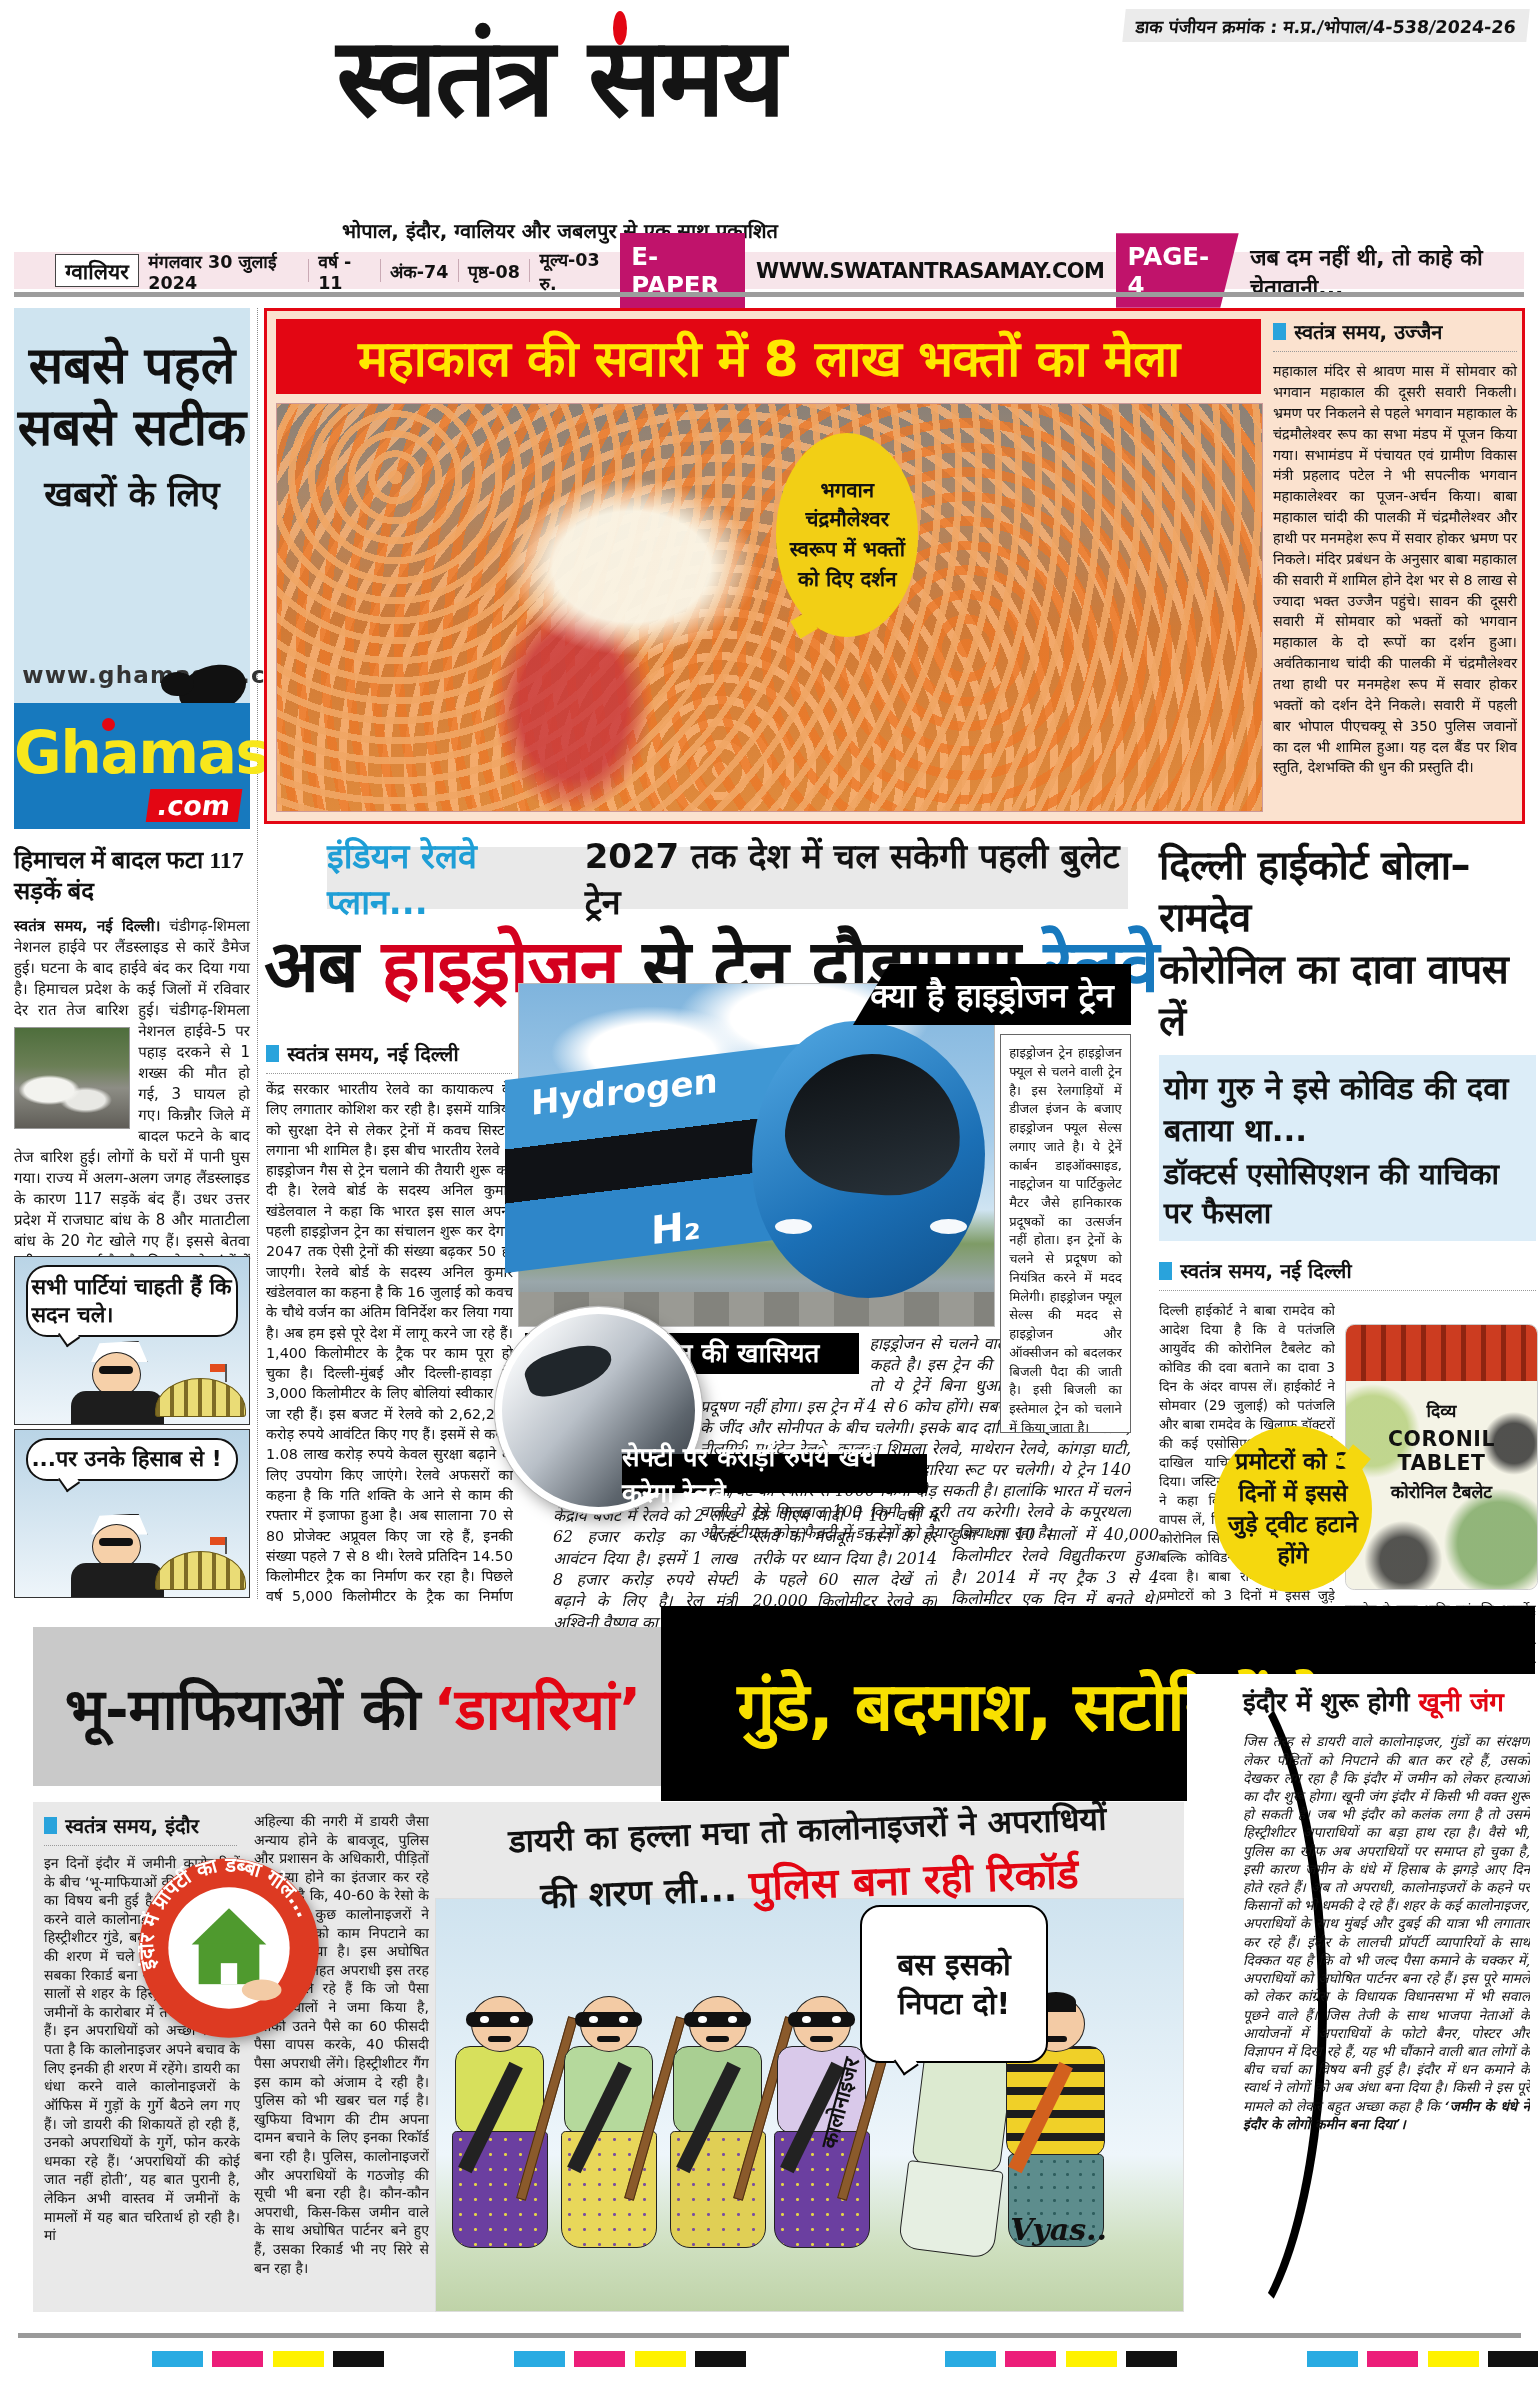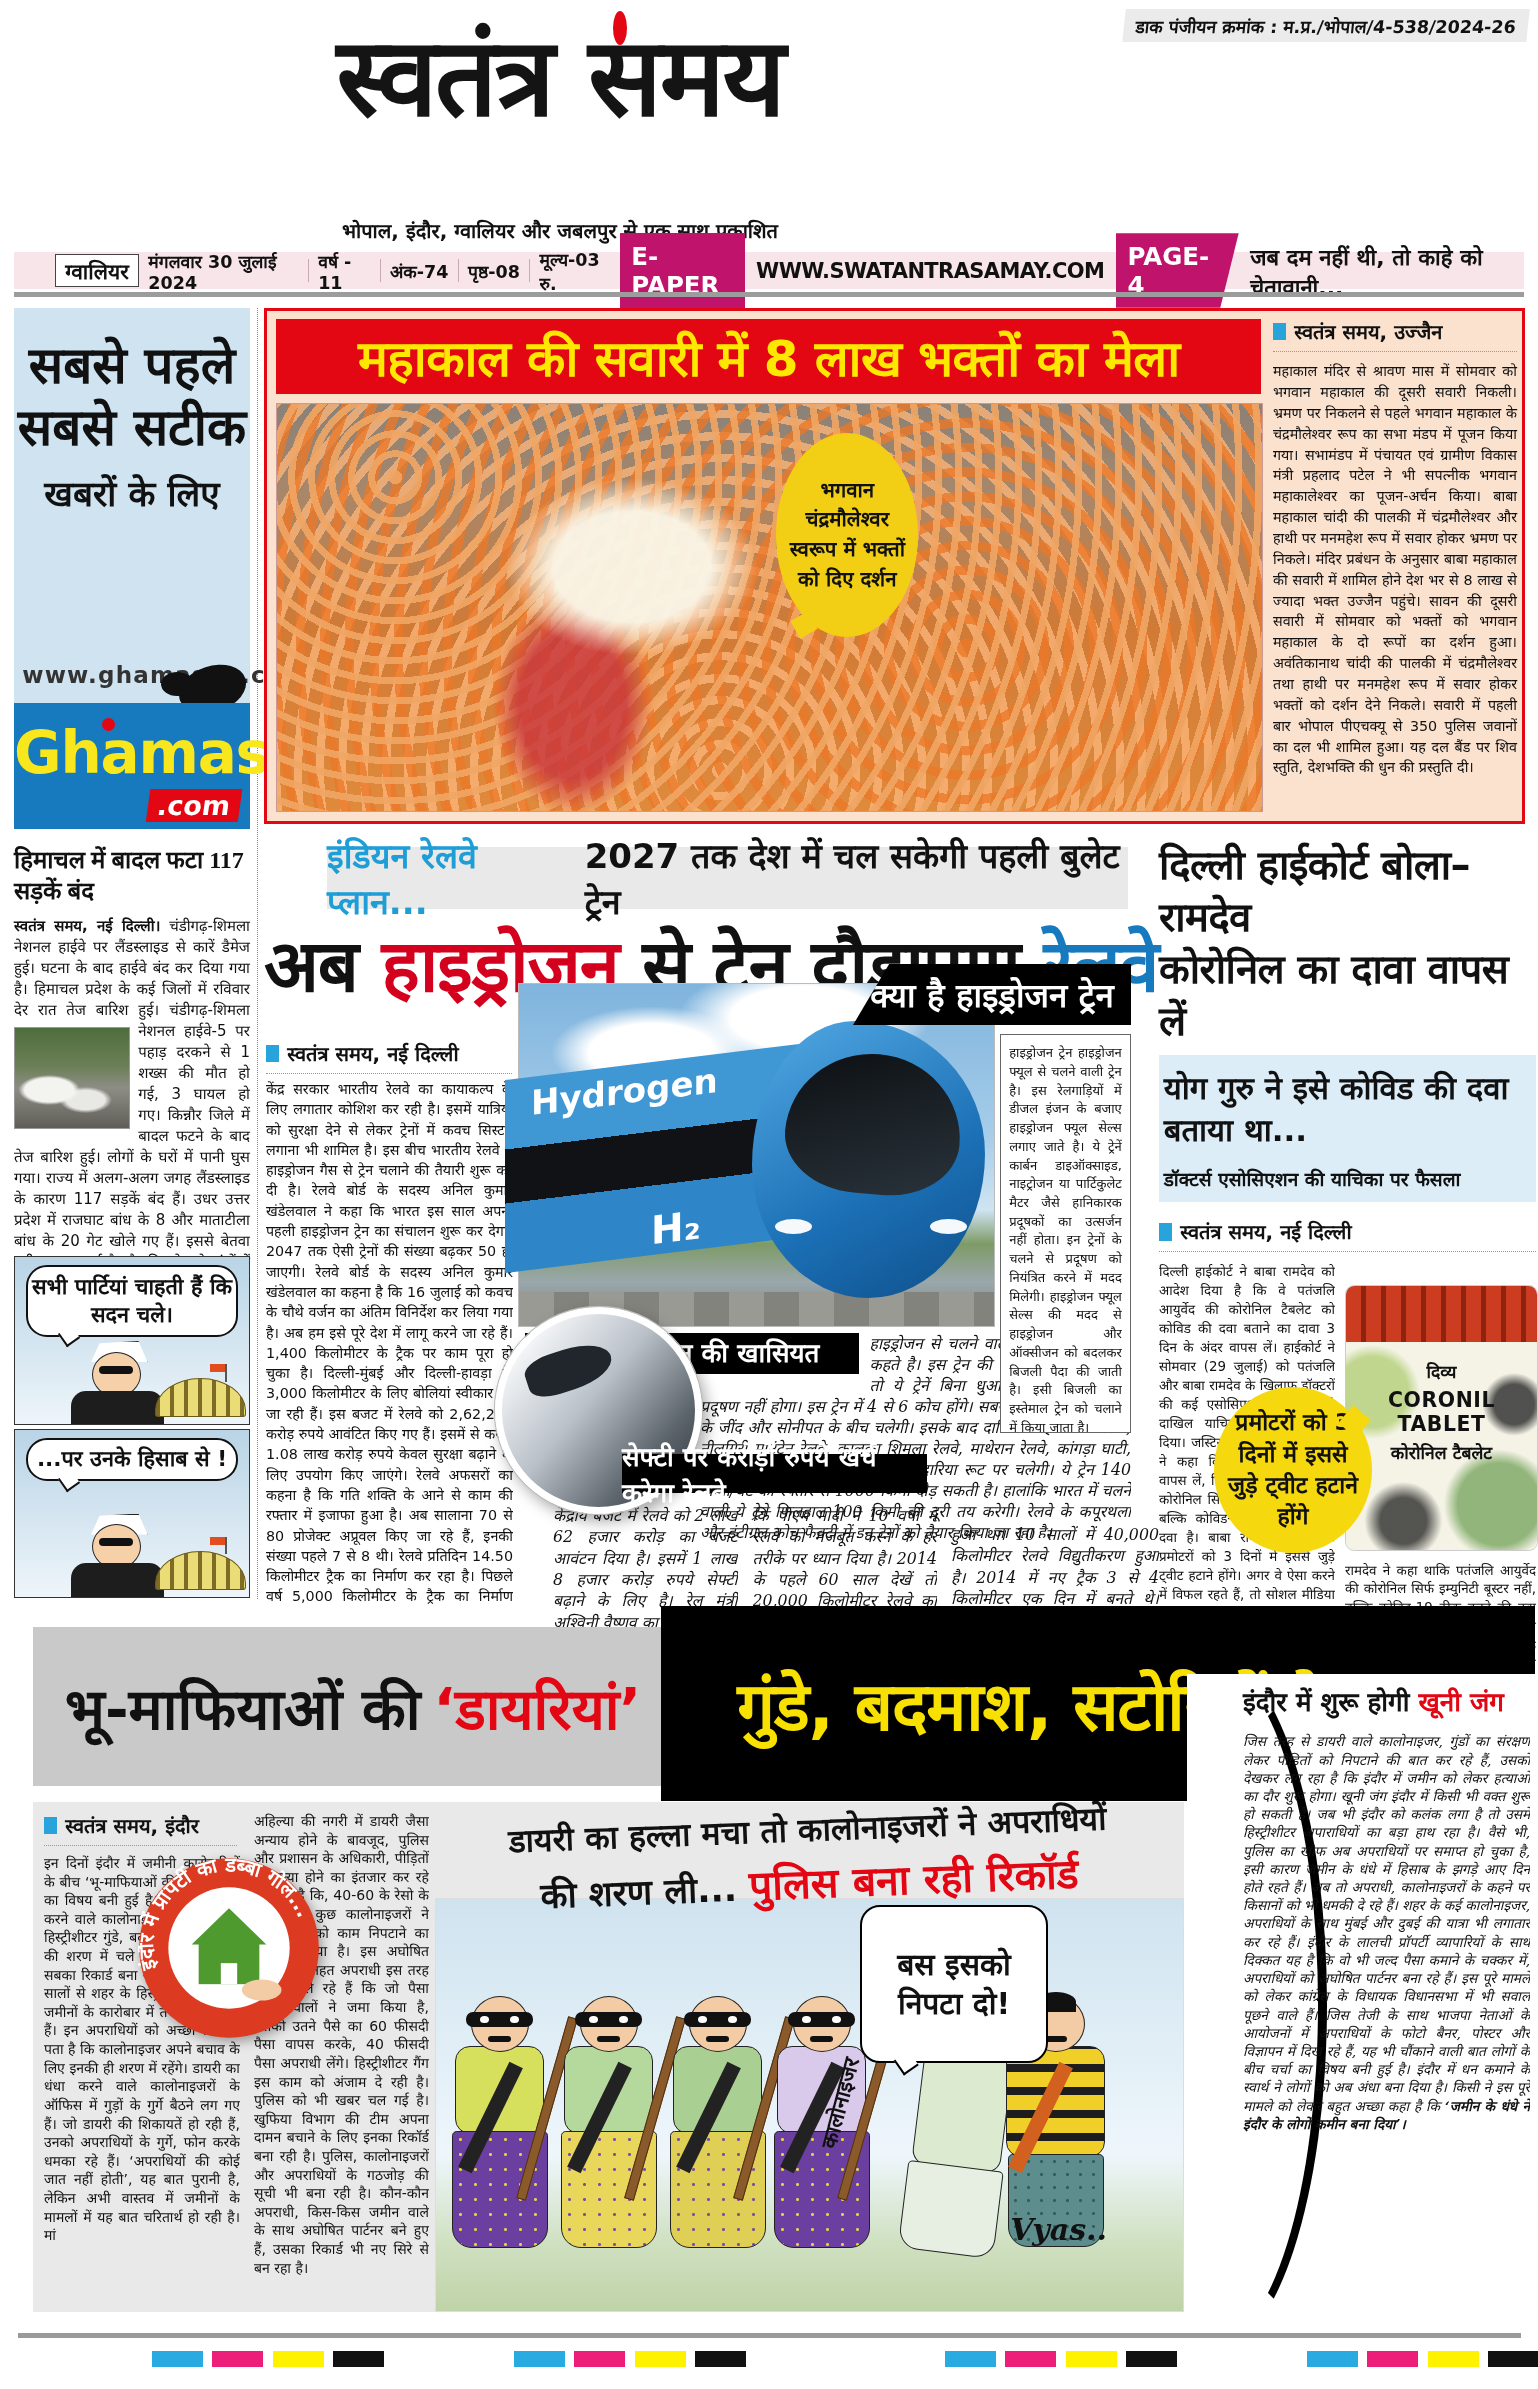--- a/index.html
+++ b/index.html
@@ -49,21 +49,21 @@
   .him-text{font-size:15px;line-height:1.4;margin-top:9.3px;}
   .him-photo{float:left;width:114px;height:100px;margin:5.8px 8.2px 3.5px 0;border:0.6px solid #999;
     background:radial-gradient(ellipse 41px 20px at 30% 62%,#f3f3ef 0 60%,transparent 75%),
                radial-gradient(ellipse 35px 17.5px at 62% 72%,#e8e8e4 0 55%,transparent 75%),
                linear-gradient(180deg,#4e6e3c 0%,#6b7f56 38%,#8d8d85 60%,#5f5d57 100%);}
 
   
   .ct1{left:14px;top:1256px;width:236px;height:342px;}
   .ct1-panel{position:relative;width:100%;height:169px;border:1.8px solid #333;box-sizing:border-box;background:linear-gradient(180deg,#b9d4e6,#eef5fa);overflow:hidden;}
   .ct1-panel + .ct1-panel{margin-top:3.5px;}
-  .bubble1{position:relative;margin:8.2px auto 0;width:86%;background:#fff;border:2.3px solid #111;border-radius:21px;font-size:21.6px;font-weight:800;text-align:center;padding:5.8px 3.5px;line-height:1.3;z-index:2;}
+  .bubble1{position:relative;margin:8.2px auto 0;width:86%;background:#fff;border:2.3px solid #111;border-radius:21px;font-size:21.6px;font-weight:800;padding:5.8px 3.5px;line-height:1.3;z-index:2;}
   .bubble1:after{content:"";position:absolute;left:33px;bottom:-9.3px;width:14px;height:14px;background:#fff;border-right:2.3px solid #111;border-bottom:2.3px solid #111;transform:rotate(55deg);}
   .neta{position:absolute;left:41px;bottom:-3.5px;width:128px;height:76px;}
   .neta-head{position:absolute;left:36px;top:0;width:47px;height:43px;border-radius:50%;background:#f6d0a9;border:1.2px solid #222;}
   .neta-cap{position:absolute;left:31.5px;top:-10.5px;width:58px;height:20px;background:#fff;border:1.2px solid #222;clip-path:polygon(6% 95%,20% 10%,85% 0,100% 95%);}
   .neta-glass{position:absolute;left:43px;top:14px;width:34px;height:8.2px;background:#111;border-radius:4.7px;}
   .neta-coat{position:absolute;left:15px;top:39px;width:93px;height:41px;background:#1d1d1d;border-radius:15px 15px 0 0;}
   .sansad{position:absolute;right:3.5px;bottom:7px;width:89px;height:37px;background:#eadc76;border:1.8px solid #6b5a17;border-radius:60% 60% 3.5px 3.5px / 100% 100% 3.5px 3.5px;
     background-image:repeating-linear-gradient(90deg,rgba(90,70,10,.75) 0 3.5px,transparent 3.5px 14px);}
   .sansad-flag{position:absolute;right:20px;top:-15px;width:15px;height:8.2px;background:#e34d1e;}
   .sansad-flag:after{content:"";position:absolute;right:-2.3px;top:0;width:2.3px;height:17.5px;background:#555;}
@@ -124,21 +124,21 @@
   .safety-bar{left:622px;top:1454px;width:305px;height:39px;background:#000;color:#fff;display:flex;align-items:center;justify-content:center;font-size:26px;font-weight:800;z-index:4;}
   .safety-cols{left:553px;top:1505px;width:384px;height:205px;display:flex;gap:15px;font-size:15.8px;line-height:1.35;font-style:italic;font-family:"DejaVu Serif","Liberation Serif",serif;}
   .safety-cols > div{flex:1;text-align:justify;overflow:hidden;}
   .safety-col3{left:951px;top:1524px;width:208px;height:198px;font-size:15.8px;line-height:1.35;font-style:italic;font-family:"DejaVu Serif","Liberation Serif",serif;}
 
   
   .rd{left:1159px;top:839px;width:377px;}
   .rd-head{font-size:40px;font-weight:900;line-height:1.3;letter-spacing:-0.6px;}
   .rd-sub{margin-top:8.2px;background:#dcedf8;padding:10.5px 4.7px;text-align:left;}
   .rd-sub1{font-size:31px;font-weight:800;}
-  .rd-sub2{font-size:19px;font-weight:800;margin-top:16px;}
+  .rd-sub2{font-size:29px;font-weight:800;margin-top:3px;}
   .rd-byline{margin-top:16.3px;}
   .rd-bodywrap{position:relative;margin-top:9.3px;height:516px;}
   .rd-col1{position:absolute;left:0;top:0;width:176px;height:516px;font-size:13.4px;line-height:1.42;overflow:hidden;}
   .rd-col2{position:absolute;left:186px;top:300px;width:191px;height:216px;font-size:13.4px;line-height:1.4;overflow:hidden;}
   .bottle{position:absolute;left:186px;top:23px;width:191px;height:264px;background:#f6f6f0;border:0.6px solid #ccc;border-radius:9.3px;overflow:hidden;}
   .bottle-cap{height:56px;background:repeating-linear-gradient(90deg,#cc3c20 0 15px,#8e2410 15px 20px);border-radius:7px 7px 0 0;}
   .bottle-label{position:relative;height:208px;text-align:center;padding-top:17.5px;box-sizing:border-box;
     background:radial-gradient(circle at 14% 24%,rgba(150,190,70,.55) 0 35px,transparent 47px),
                radial-gradient(circle at 88% 30%,rgba(40,40,40,.8) 0 20px,transparent 31.5px),
                radial-gradient(circle at 80% 78%,rgba(80,140,50,.6) 0 41px,transparent 55px),

